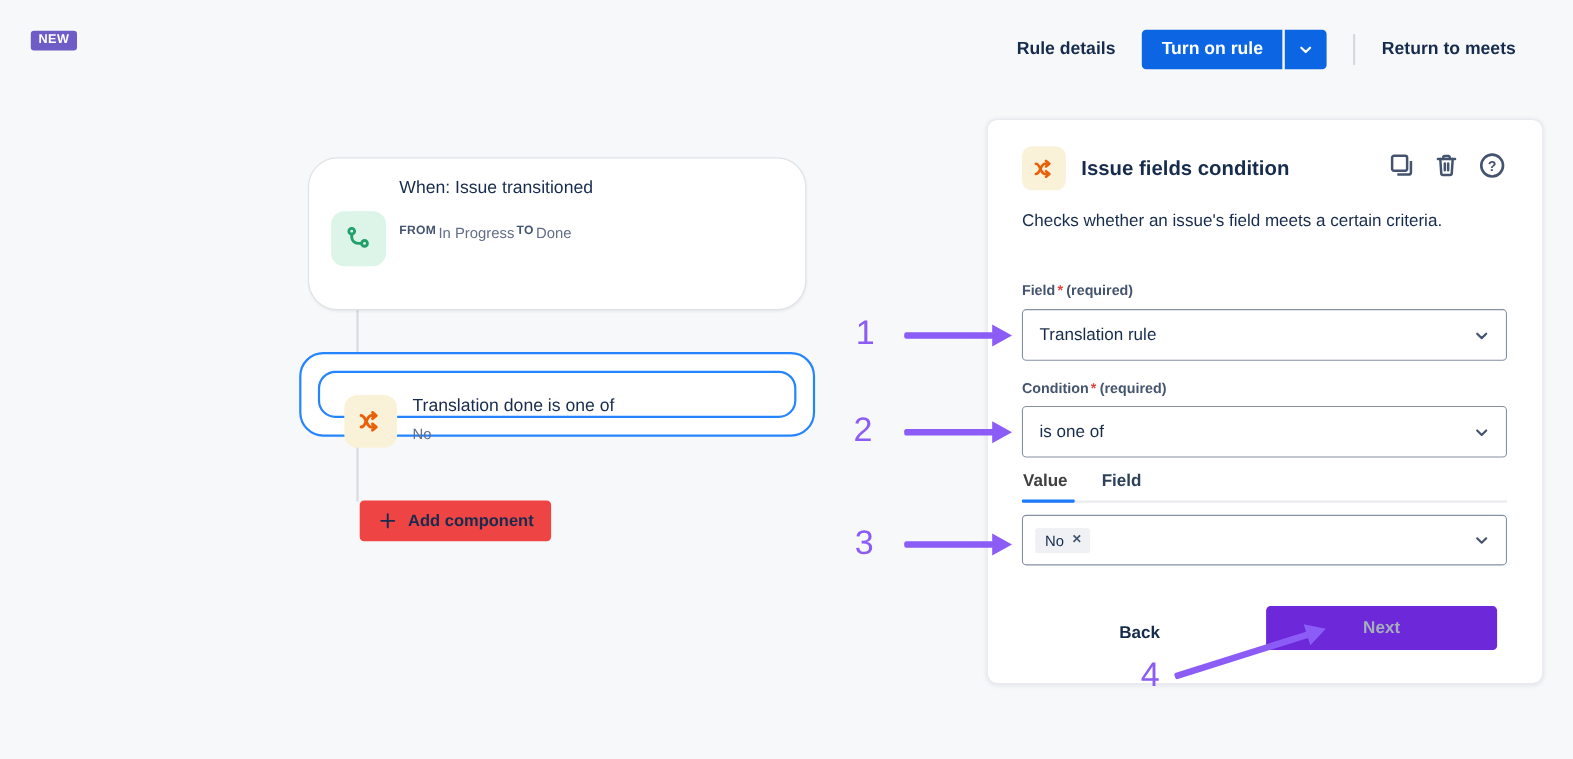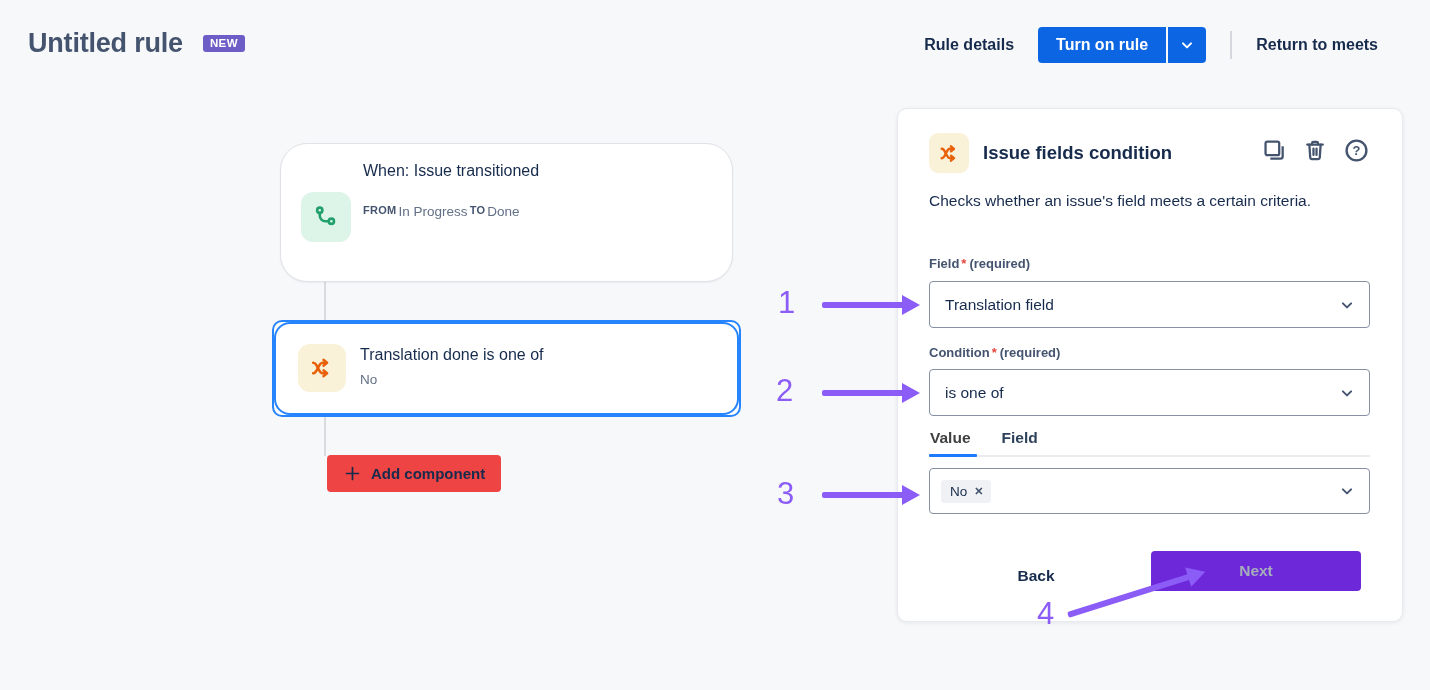--- a/index.html
+++ b/index.html
@@ -29,22 +29,22 @@
   .card { position:absolute; background:#fff; border:1px solid #DFE2E7; border-radius:27px;
           box-shadow:0 1px 2px rgba(9,30,66,0.06); cursor:pointer; }
   .card1 { left:280px; top:143px; width:453px; height:139px; }
   .icon-box { position:absolute; border-radius:12px; display:flex; align-items:center; justify-content:center; }
   .card1 .icon-box { left:20px; top:48px; width:50px; height:50px; background:#DCF5E8; }
   .card1 .c-title { position:absolute; left:82px; top:18px; font-size:16px; font-weight:500; color:#172B4D; }
   .mini-label { font-size:11px; font-weight:700; color:#44546F; letter-spacing:0.3px; }
   .mini-value { font-size:13.5px; color:#626F86; }
   .card1 .c-body { position:absolute; left:82px; top:32px; display:flex; flex-direction:row; gap:2px;margin-top:28px; }
 
-  .card2-outer { position:absolute; left:272px; top:320px; width:469px; height:97px; border:2px solid #2684FF;
-                 border-radius:10px; padding:0; background:#fff; cursor:pointer; }
+  .card2-outer { position:absolute; left:272px; top:320px; width:469px; height:77px; border:2px solid #2684FF;
+                 border-radius:22px; padding:15px; background:#fff; cursor:pointer; }
   .card2-inner { width:100%; height:100%; border:2px solid #2684FF; border-radius:16px; background:#fff;
                  position:relative; }
   .card2-inner .icon-box { left:22px; top:20px; width:48px; height:48px; background:#FAF1D9; }
   .card2-inner .c-title { position:absolute; left:84px; top:22px; font-size:16px; font-weight:500; color:#172B4D; }
   .card2-inner .c-sub { position:absolute; left:84px; top:48px; font-size:13.5px; color:#626F86; }
 
   .add-comp { position:absolute; left:295px; top:455px; height:37px; display:flex; align-items:center; gap:9px;
               padding:0 16px; background:#ef4444; border:none; border-radius:4px; cursor:pointer;
               font-family:inherit; font-size:15px; font-weight:600; color:#172B4D;margin-left:32px; }
 
@@ -93,21 +93,20 @@
                  border-left:18px solid #8B5CF6; border-top:10px solid transparent;
                  border-bottom:10px solid transparent; }
   svg { display:block; }
 </style>
 </head>
 <body>
 
 <div id="app">
 
   <div class="hdr-left">
-    <h1 class="rule-title">Untitled rule</h1>
     <span class="new-badge">NEW</span>
   </div>
   <div class="hdr-right">
     <button class="txt-btn">Rule details</button>
     <span class="split-btn">
       <button class="split-main">Turn on rule</button>
       <span class="split-sep"></span>
       <button class="split-chev">
         <span>
           <svg width="16" height="16" viewBox="0 0 24 24" fill="none" stroke="#ffffff" stroke-width="3" stroke-linecap="round" stroke-linejoin="round">
@@ -201,21 +200,21 @@
         </span>
       </button>
     </div>
 
     <p class="panel-desc">Checks whether an issue's field meets a certain criteria.</p>
 
     <div class="fld-label" style="top:147px;">
       <span>Field</span><span class="req">*</span><span>(required)</span>
     </div>
     <div class="select" style="top:172px;">
-      <span>Translation field</span>
+      <span>Translation rule</span>
       <span class="chev">
         <svg width="18" height="18" viewBox="0 0 24 24" fill="none" stroke="#44546F" stroke-width="2.6" stroke-linecap="round" stroke-linejoin="round">
             <polyline points="6.5,9.8 12,15.2 17.5,9.8"></polyline>
           </svg>
       </span>
     </div>
 
     <div class="fld-label" style="top:236px;">
       <span>Condition</span><span class="req">*</span><span>(required)</span>
     </div>

